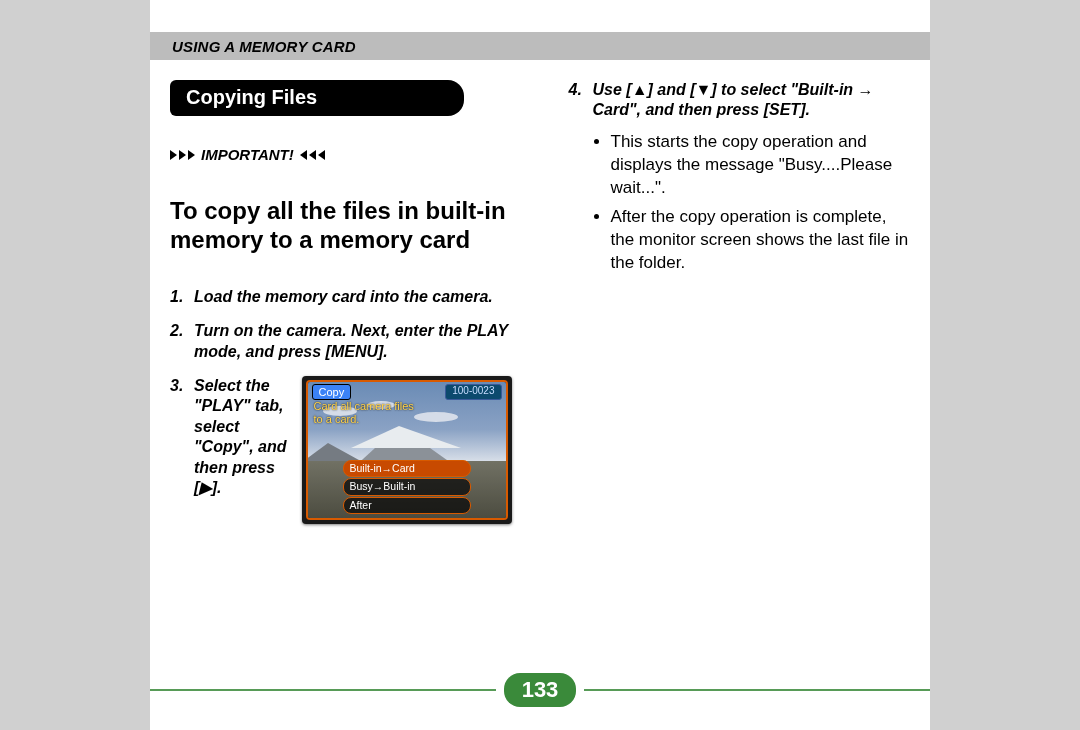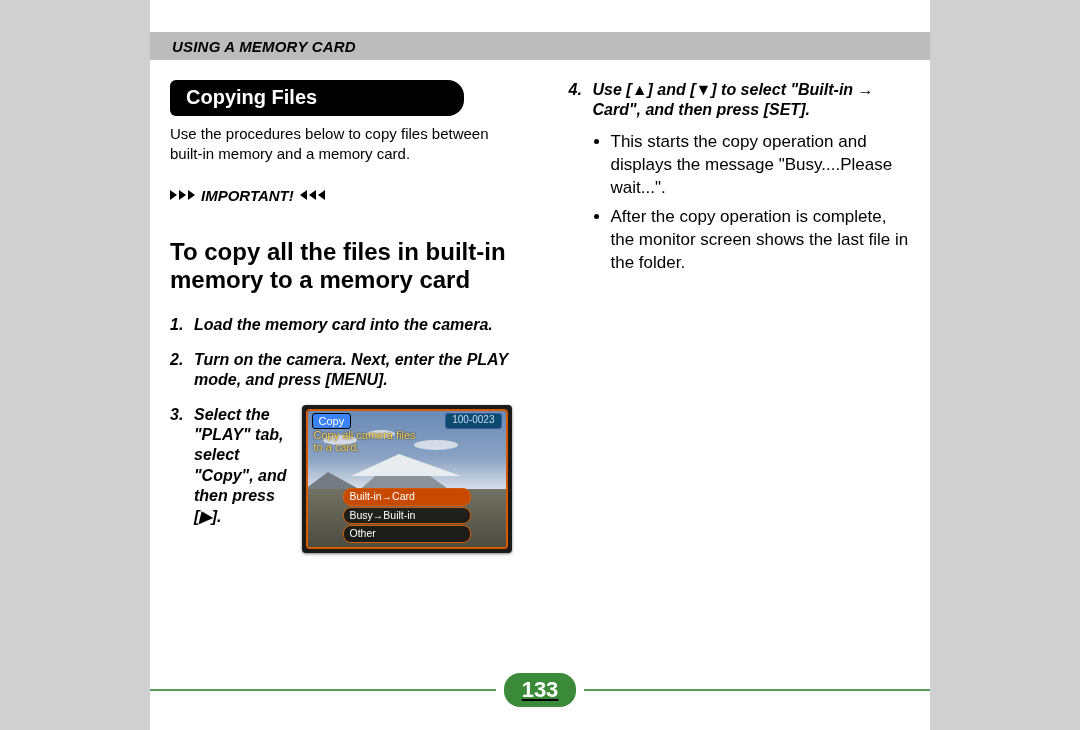--- a/index.html
+++ b/index.html
@@ -103,21 +103,21 @@
     padding-left: 18px;
     font-size: 15px;
     line-height: 1.35;
   }
   ul.bullets li { margin-bottom: 4px; }
   .subhead {
     font-size: 24px;
     font-weight: bold;
     line-height: 1.2;
     margin-top: 34px;
-    margin-bottom: 20px;
+    margin-bottom: 32px;
   }
   ol.steps {
     margin: 0;
     padding-left: 0;
     list-style: none;
     counter-reset: step;
   }
   ol.steps > li {
     counter-increment: step;
     display: flex;
@@ -162,21 +162,20 @@
     line-height: 1.35;
   }
   .right-bullets li { margin-bottom: 6px; list-style: disc;}
   .pagefoot {
     position: absolute;
     left: 0; right: 0;
     bottom: 24px;
     height: 32px;
     display: flex;
     align-items: center;
-    text-decoration: underline;
   }
   .pagefoot .rule {
     flex:1;
     height:2px;
     background: var(--accent-green);
     opacity:0.85;
   }
   .pagefoot .badge {
     background: var(--accent-green);
     color:#fff;
@@ -302,21 +301,20 @@
     <div class="header-bar">
       <span>USING A MEMORY CARD</span>
     </div>
 
     <div class="columns">
 
       <div class="col">
         <div class="section-pill">
           <span>Copying Files</span>
         </div>
-        <div class="body-text">Use the procedures below to copy files between built-in memory and a memory card.</div>
 
         <div class="important-block">
           <div class="important-label">
             <span class="label-arrow-group">
               <span class="tri-r"></span>
                 <span class="tri-r"></span>
                 <span class="tri-r"></span>
             </span>
             <span>IMPORTANT!</span>
             <span class="label-arrow-group">
@@ -348,27 +346,27 @@
                     <div class="cloud c3"></div>
                     <div class="cam-mountain mtn-small"></div>
                     <div class="cam-mountain"></div>
                     <div class="cam-mountain snow"></div>
                     <div class="cam-ground"></div>
                     <div class="cam-topbar">
                       <span class="cam-tag">Copy</span>
                       <span class="cam-tag blue">100-0023</span>
                     </div>
                     <div class="cam-caption">
-                      <div>Copy all camera files</div>
+                      <div>Card all camera files</div>
                       <div>to a card.</div>
                     </div>
                     <div class="cam-menu">
                       <div class="cam-menu-item selected">Built-in→Card</div>
                       <div class="cam-menu-item">Busy→Built-in</div>
-                      <div class="cam-menu-item">Other</div>
+                      <div class="cam-menu-item">After</div>
                     </div>
                   </div>
                 </div>
               </div>
             </div>
           </li>
         </ol>
       </div>
 
       <div class="col">

